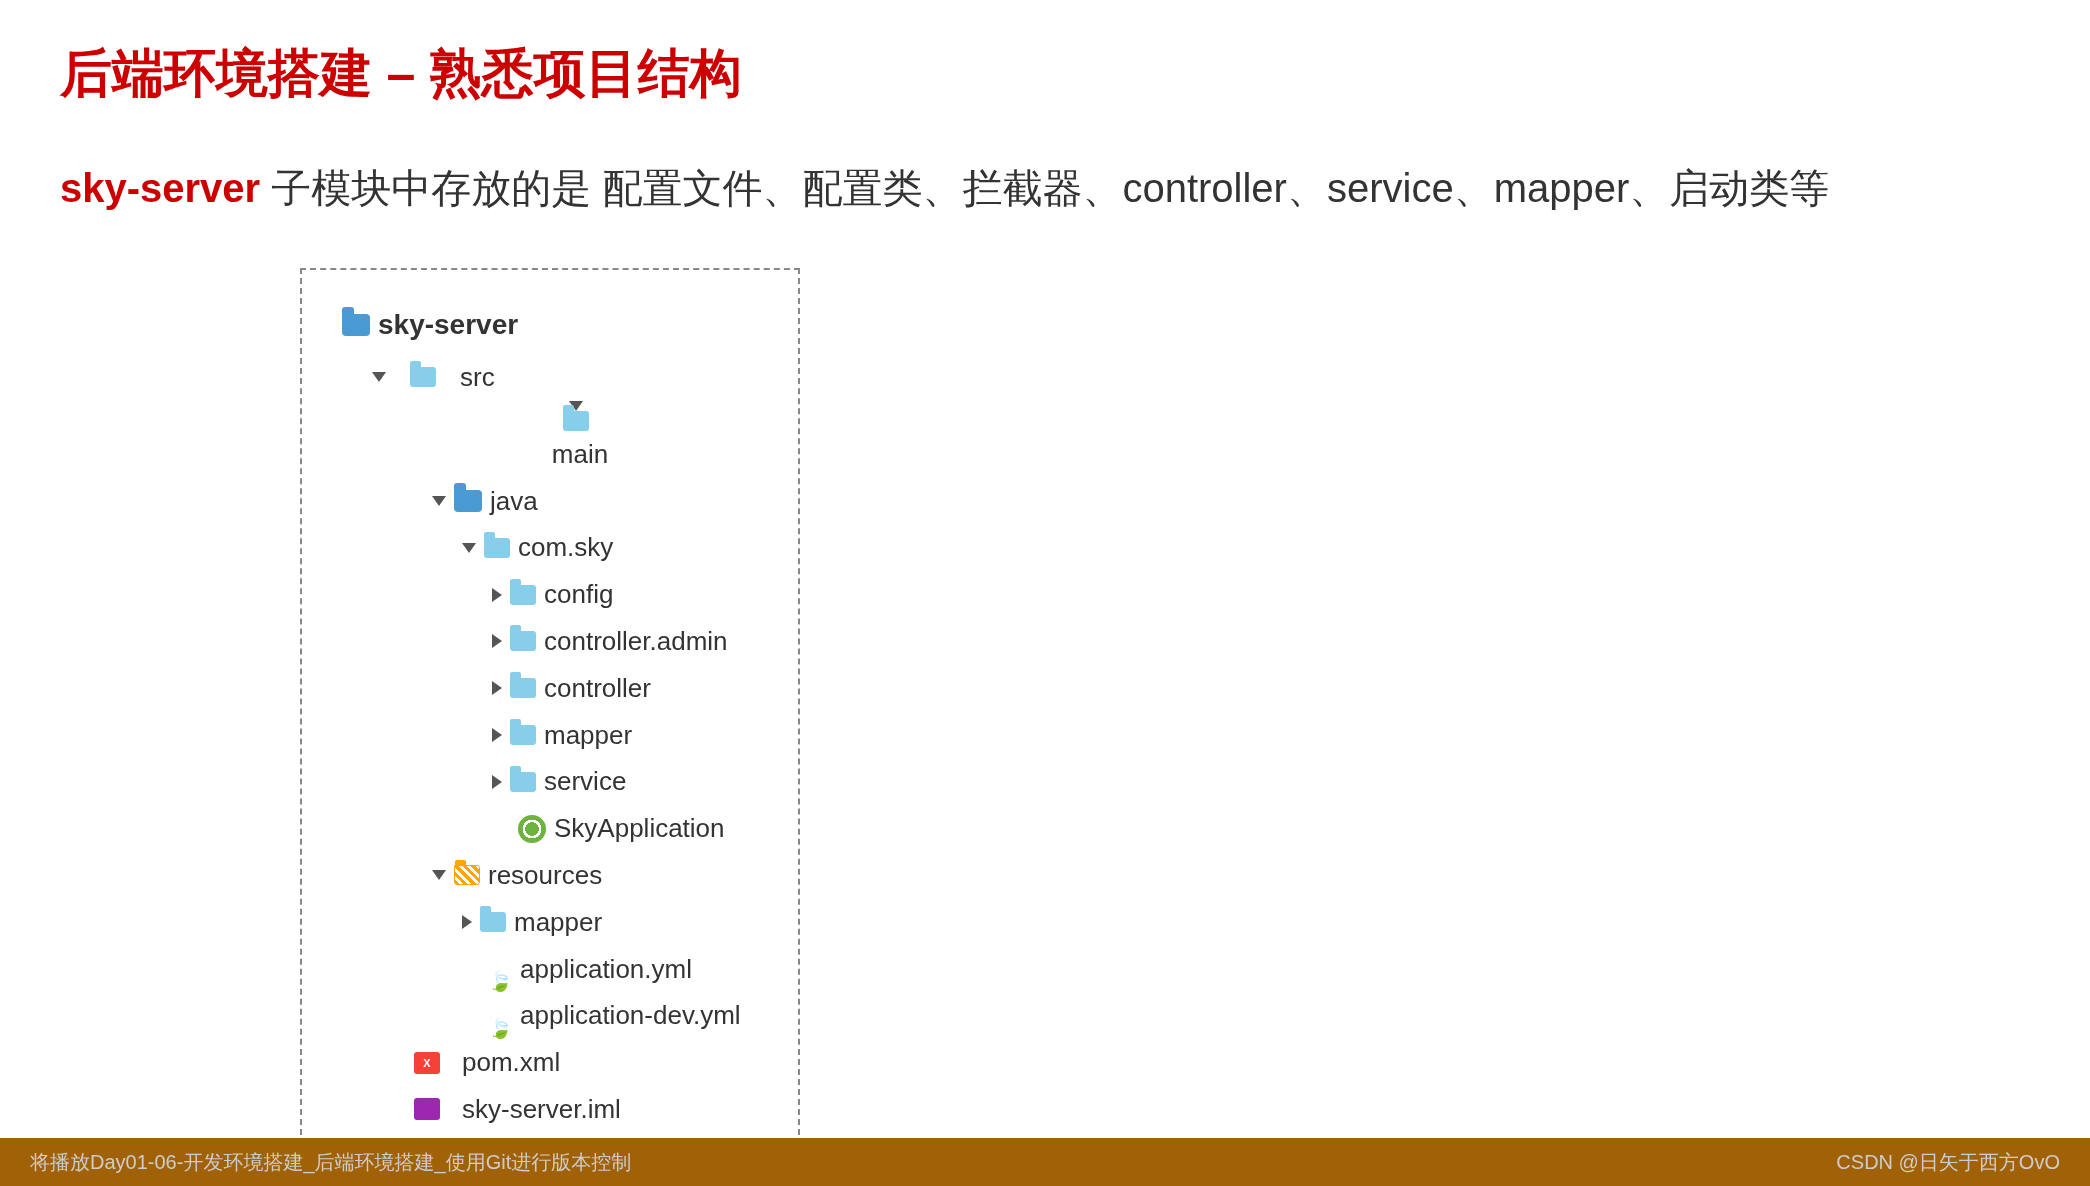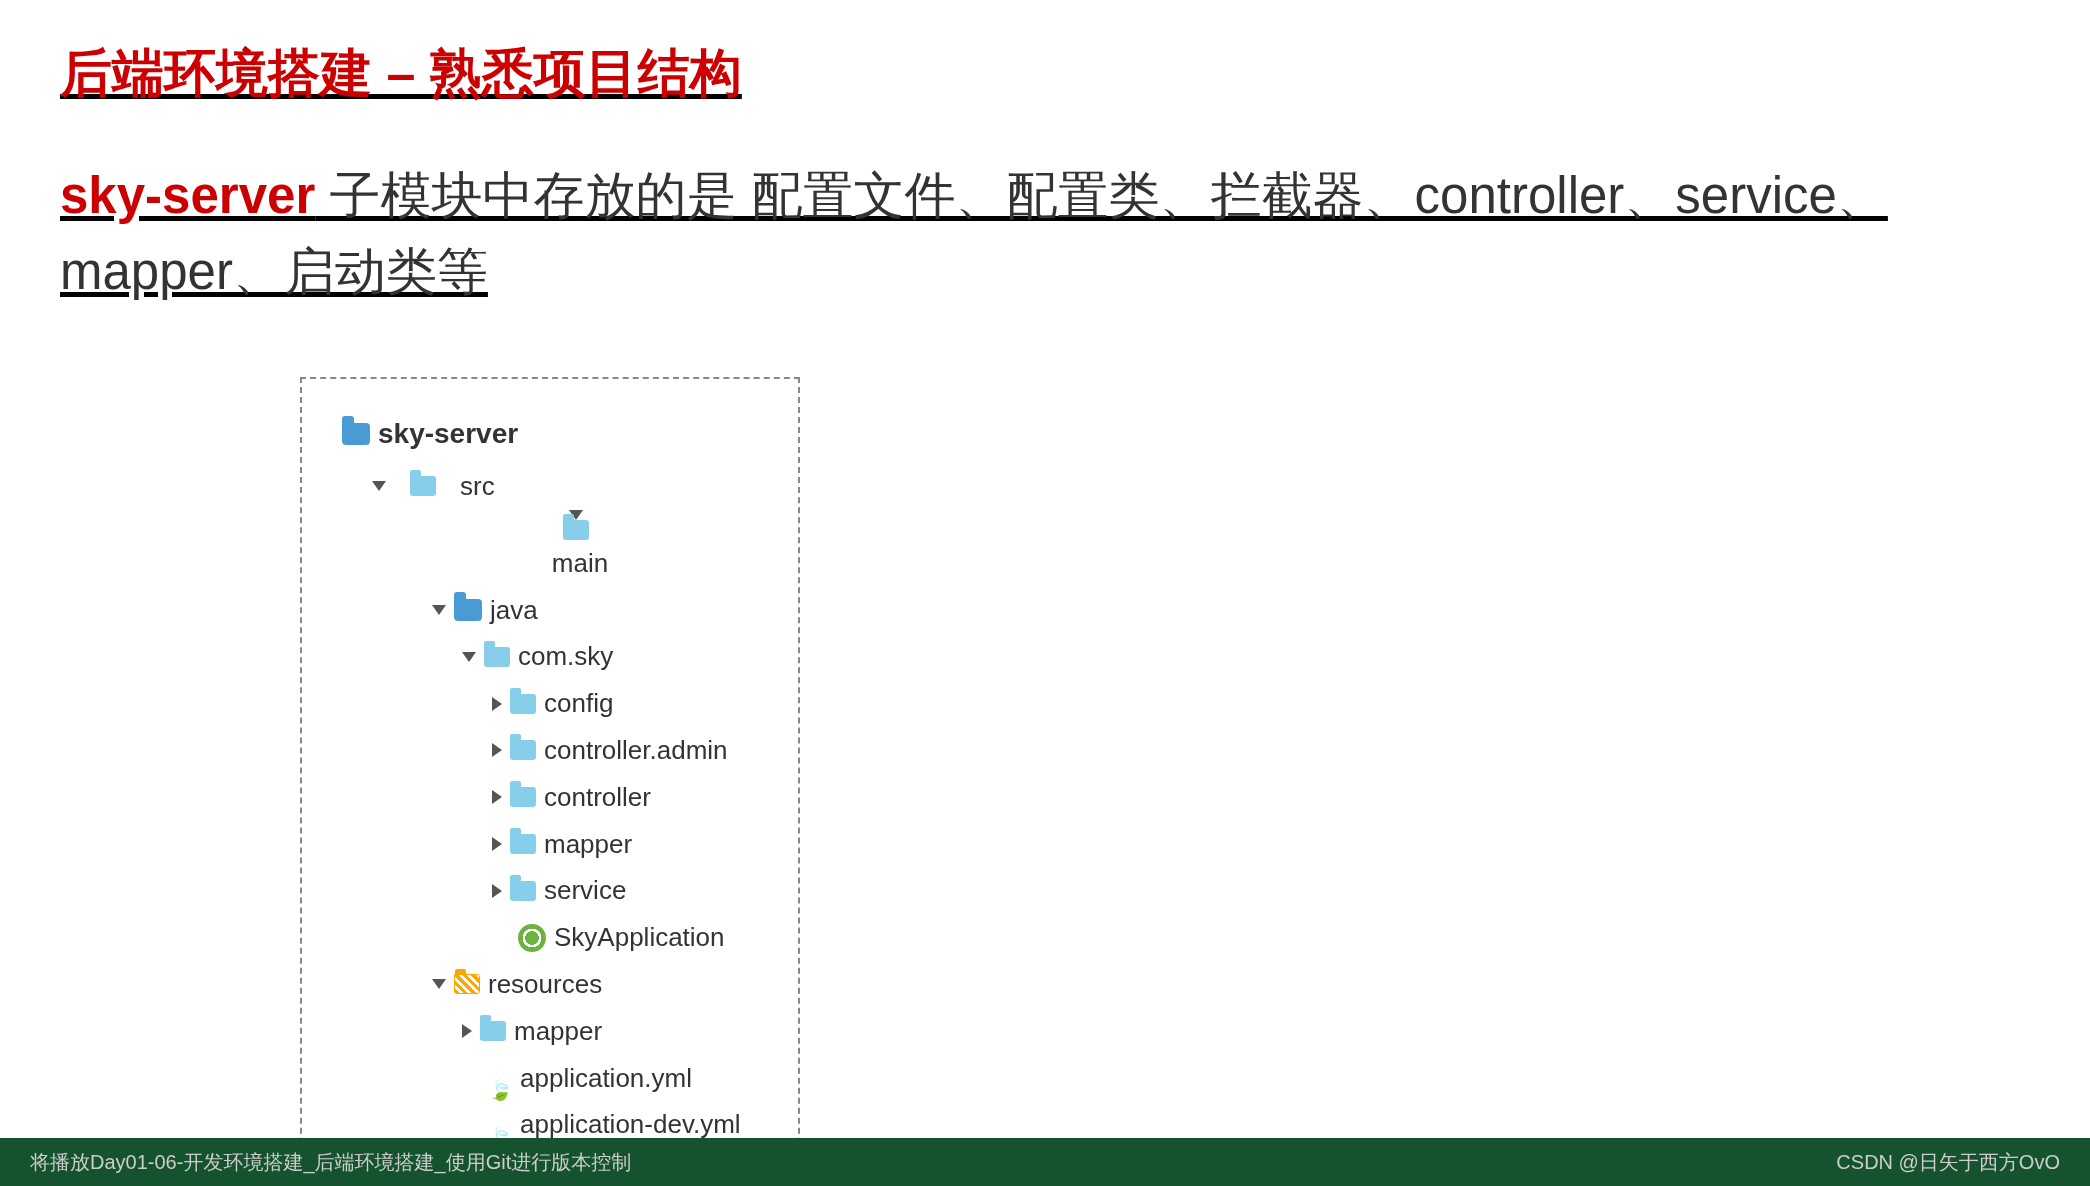--- a/index.html
+++ b/index.html
@@ -10,35 +10,34 @@
       font-family: "Microsoft YaHei", "PingFang SC", "Hiragino Sans GB", sans-serif;
       overflow: hidden;
       position: relative;
     }
 
     .page-container {
       width: 100%;
       height: 100%;
       padding: 40px 48px 0 60px;
       position: relative;
-      text-decoration: underline;
     }
 
     .main-title {
       font-size: 52px;
       font-weight: bold;
       color: #cc0000;
       margin-bottom: 50px;
       line-height: 1.3;
     }
 
     .subtitle-line {
-      font-size: 51px;
+      font-size: 40px;
       color: #333333;
-      margin-bottom: 66px;
+      margin-bottom: 50px;
       line-height: 1.5;
     }
 
     .subtitle-line .highlight {
       color: #cc0000;
       font-weight: bold;
     }
 
     .tree-container {
       border: 2px dashed #888888;
@@ -187,21 +186,21 @@
       margin-right: 8px;
       flex-shrink: 0;
     }
 
     .bottom-bar {
       position: absolute;
       bottom: 0;
       left: 0;
       right: 0;
       height: 48px;
-      background: #14532d;
+      background: #a16207;
       display: flex;
       align-items: center;
       justify-content: space-between;
       padding: 0 30px;
       color: #cccccc;
       font-size: 20px;
     }
 
     .bottom-bar .left-text {
       color: #cccccc;

